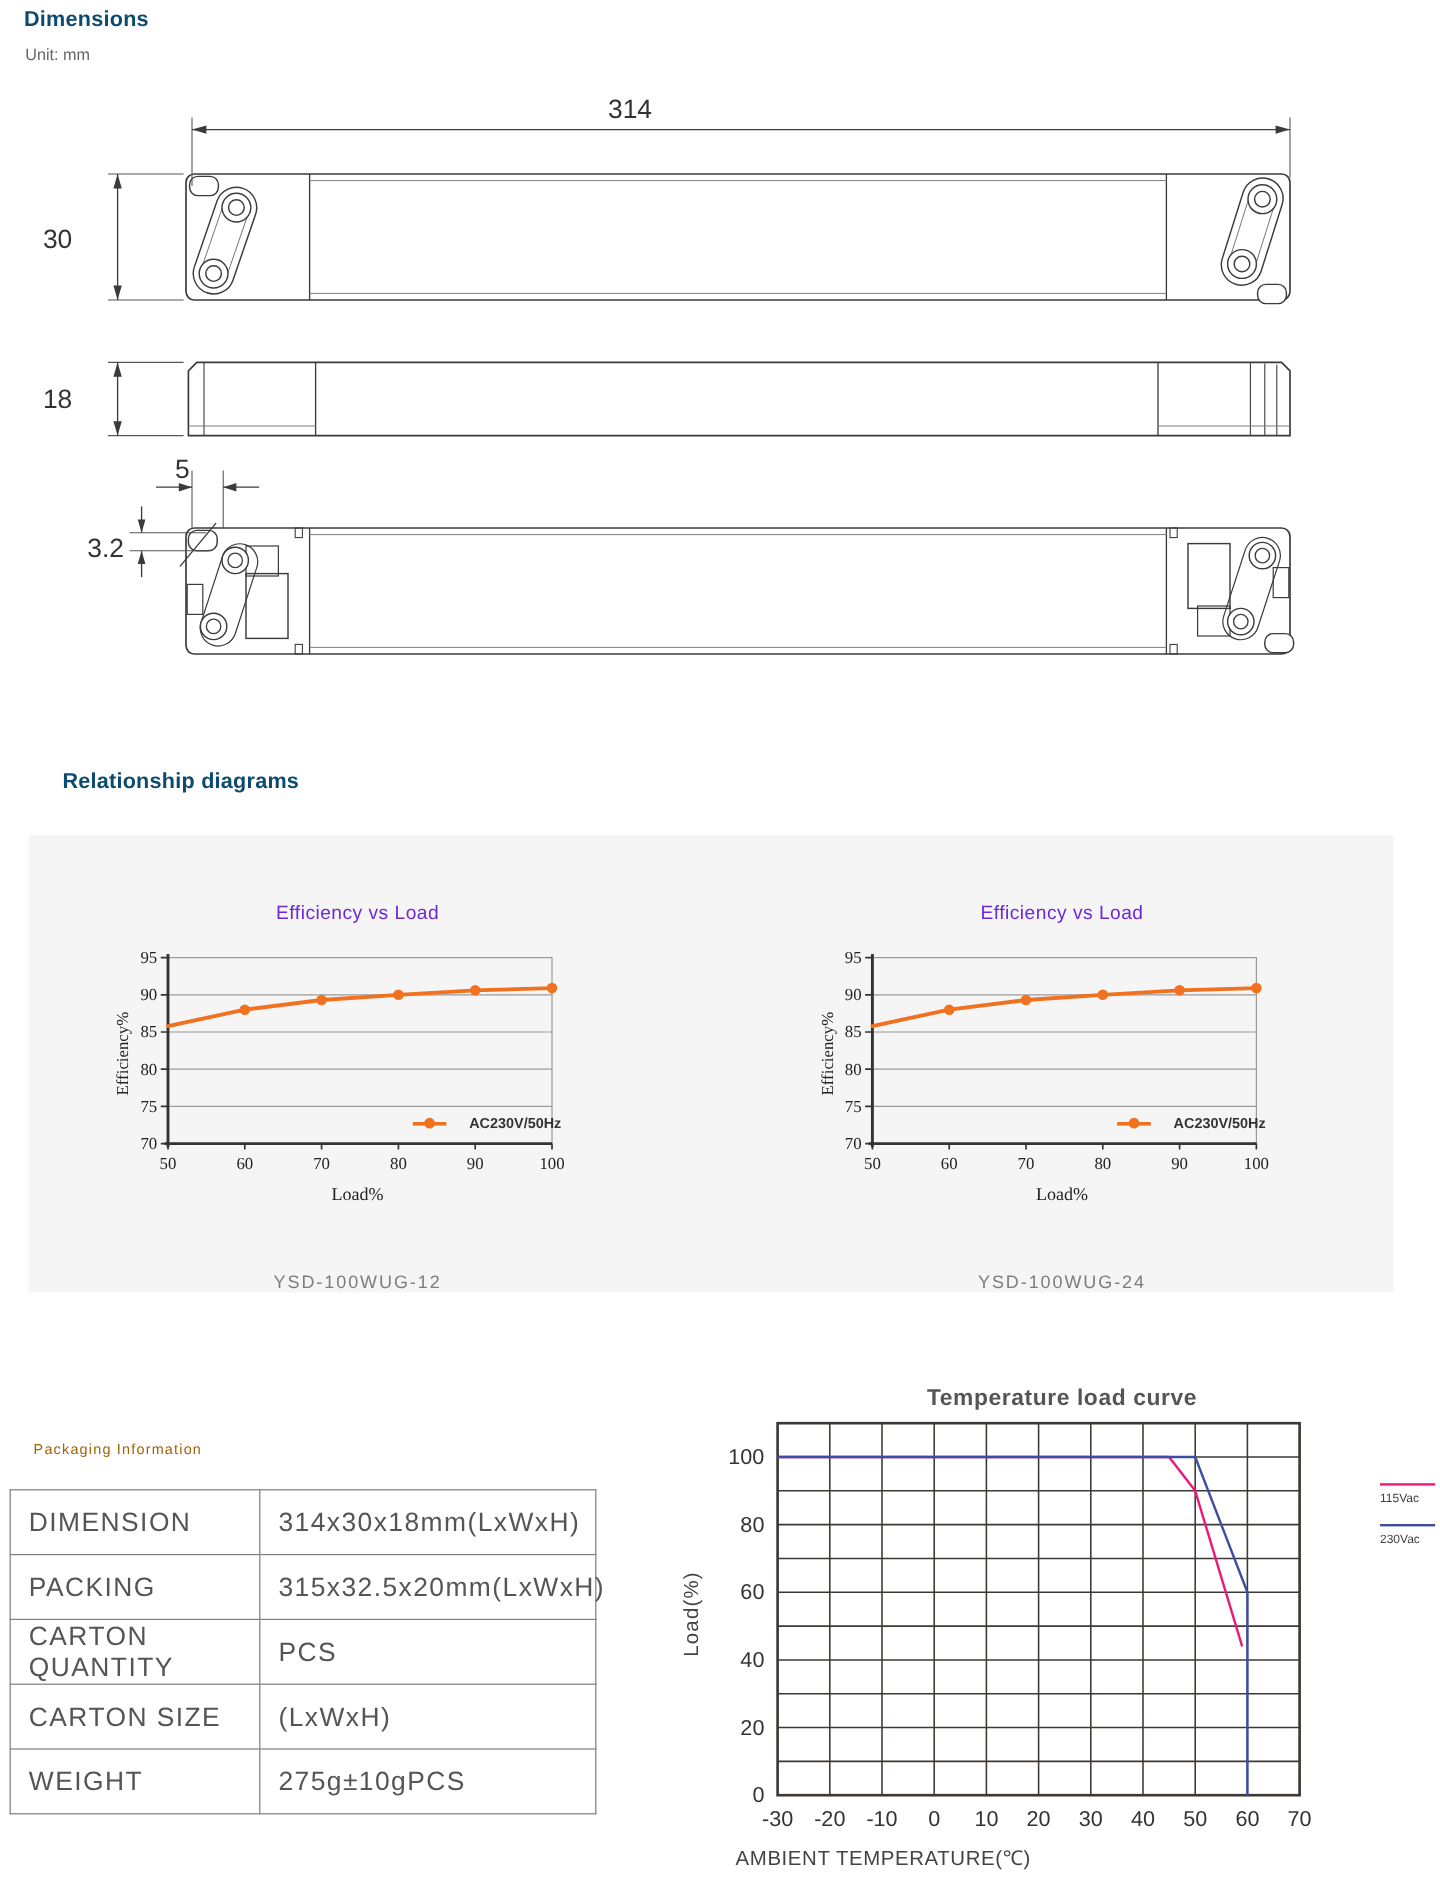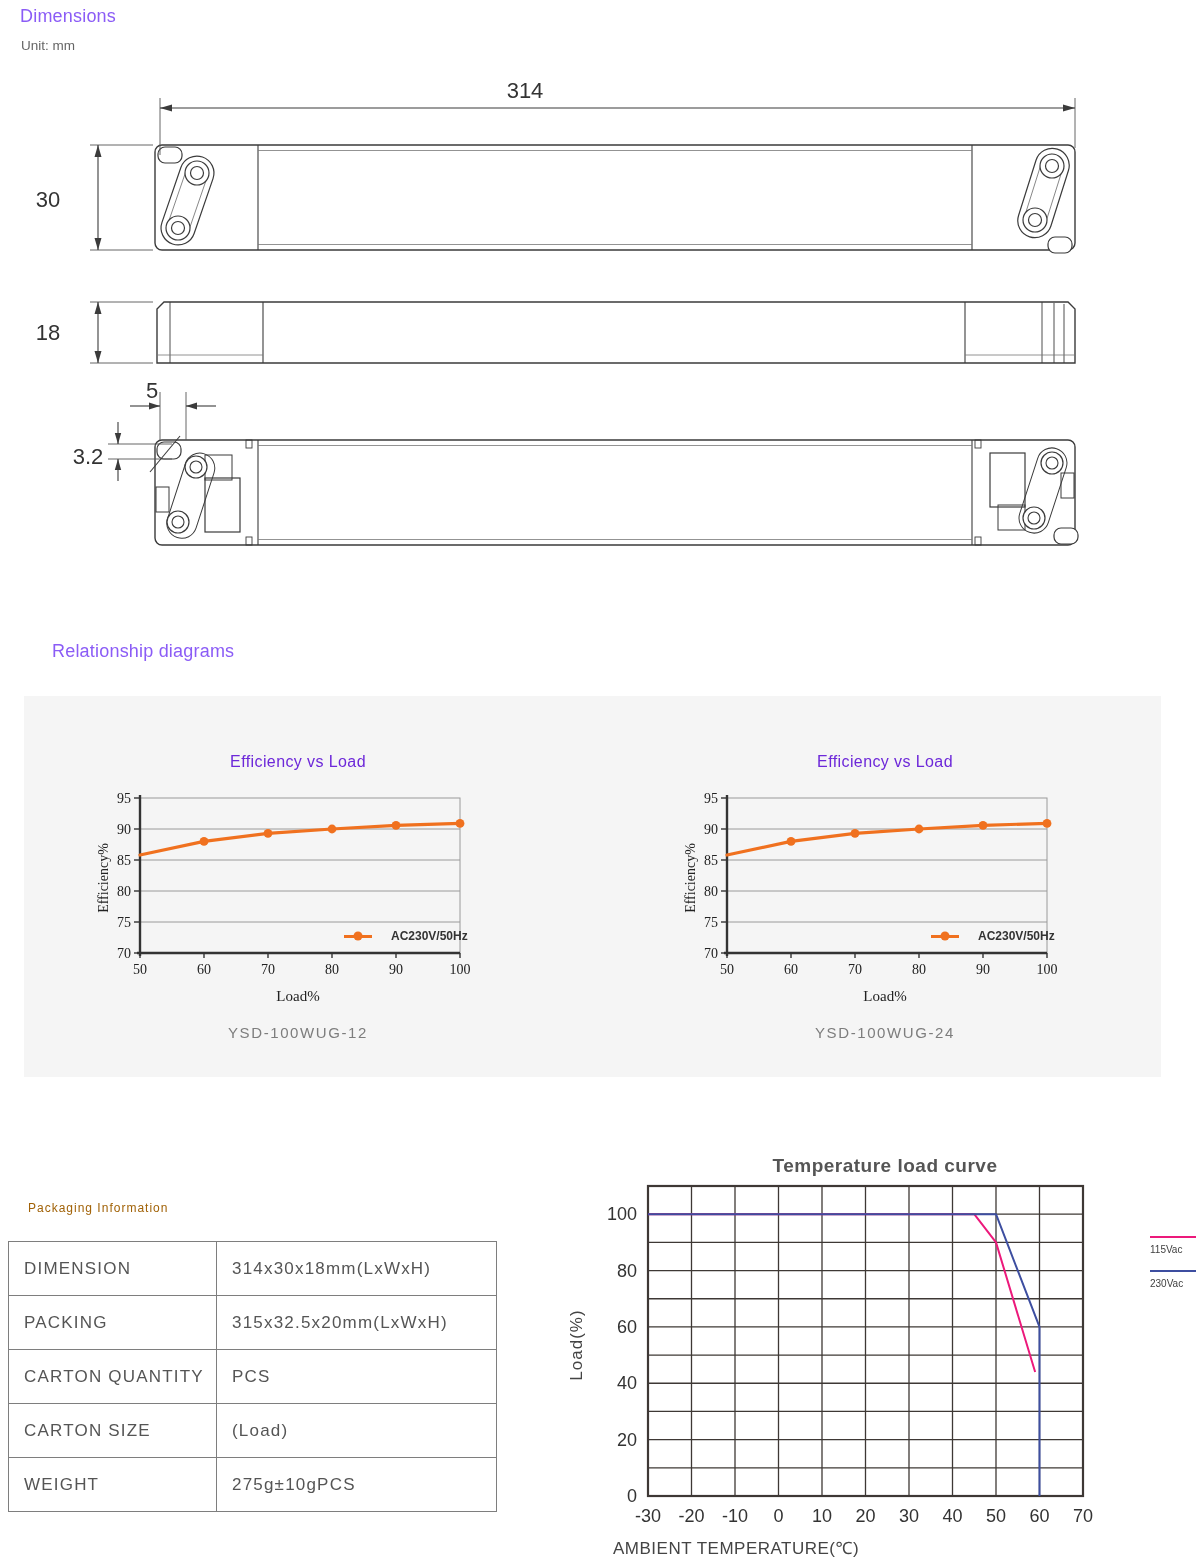--- a/index.html
+++ b/index.html
@@ -1,34 +1,34 @@
 <!DOCTYPE html>
 <html><head>
 <meta charset="utf-8">
 <style>
   html,body{margin:0;padding:0;background:#fff;}
   body{font-family:"Liberation Sans",sans-serif;color:#444;}
   .page{position:relative;width:1200px;height:1567px;background:#fff;overflow:hidden;}
   .abs{position:absolute;}
-  .sec-heading{font-size:18px;font-weight:normal;color:#8b5cf6;letter-spacing:.2px;}
+  .sec-heading{font-size:18px;font-weight:bold;color:#0c4a6e;letter-spacing:.2px;}
   .unit-label{font-size:13.5px;color:#666;}
   .panel{background:#f5f5f5;}
   .chart-title{font-size:16px;color:#6d28d9;text-align:center;letter-spacing:.4px;}
-  .chart-model{font-size:15px;color:#7d7d7d;text-align:center;letter-spacing:1.6px;}
+  .chart-model{font-size:15px;color:#7d7d7d;text-align:center;letter-spacing:1.6px;margin-top:36px;}
   .axis-label-serif{font-family:"Liberation Serif","DejaVu Serif",serif;color:#222;}
   .eff-xlabel{font-size:15px;text-align:center;}
   .eff-ylabel{font-size:14px;white-space:nowrap;}
   .rot{transform:translate(-50%,-50%) rotate(-90deg);transform-origin:center;}
   .eff-legend{display:flex;align-items:center;gap:19px;}
   .eff-legend .legline{position:relative;width:28px;height:3px;}
   .eff-legend .legline .dot{position:absolute;left:50%;top:50%;width:9px;height:9px;border-radius:50%;transform:translate(-50%,-50%);}
   .eff-legend .legtext{font-size:12px;font-weight:bold;color:#333;}
   .pkg-heading{font-size:12px;color:#a16207;letter-spacing:1px;}
   table.pkg{border-collapse:collapse;width:489px;table-layout:fixed;}
-  table.pkg td{border:1px solid #7e7e7e;height:53px;font-size:17px;color:#555;letter-spacing:1.2px;padding:0 0 0 15px;vertical-align:middle;margin-left:40px;}
+  table.pkg td{border:1px solid #7e7e7e;height:53px;font-size:22px;color:#555;letter-spacing:1.2px;padding:0 0 0 15px;vertical-align:middle;margin-left:40px;}
   table.pkg td.lab{width:192px;}
   .temp-title{font-size:19px;color:#555;text-align:center;letter-spacing:.5px;font-weight:bold;}
   .temp-xlabel{font-size:17px;color:#444;letter-spacing:.5px;}
   .temp-ylabel{font-size:17px;color:#444;letter-spacing:1px;white-space:nowrap;}
   .temp-leg-line{width:46px;height:2px;}
   .temp-leg-text{font-size:10px;color:#3f3f3f;}
   svg text{font-family:"Liberation Sans",sans-serif;}
   svg text.serif{font-family:"Liberation Serif","DejaVu Serif",serif;}
 </style>
 </head>
@@ -274,21 +274,21 @@
       <tr>
         <td class="lab">PACKING</td>
         <td>315x32.5x20mm(LxWxH)</td>
       </tr>
       <tr>
         <td class="lab">CARTON QUANTITY</td>
         <td>PCS</td>
       </tr>
       <tr>
         <td class="lab">CARTON SIZE</td>
-        <td>(Load)</td>
+        <td>(LxWxH)</td>
       </tr>
       <tr>
         <td class="lab">WEIGHT</td>
         <td>275g±10gPCS</td>
       </tr>
     </tbody>
   </table>
 
   <div class="abs temp-title" style="left:630px;top:1155px;width:510px;">Temperature load curve</div>
   <svg class="abs" style="left:595px;top:1176px;" width="505" height="360">

